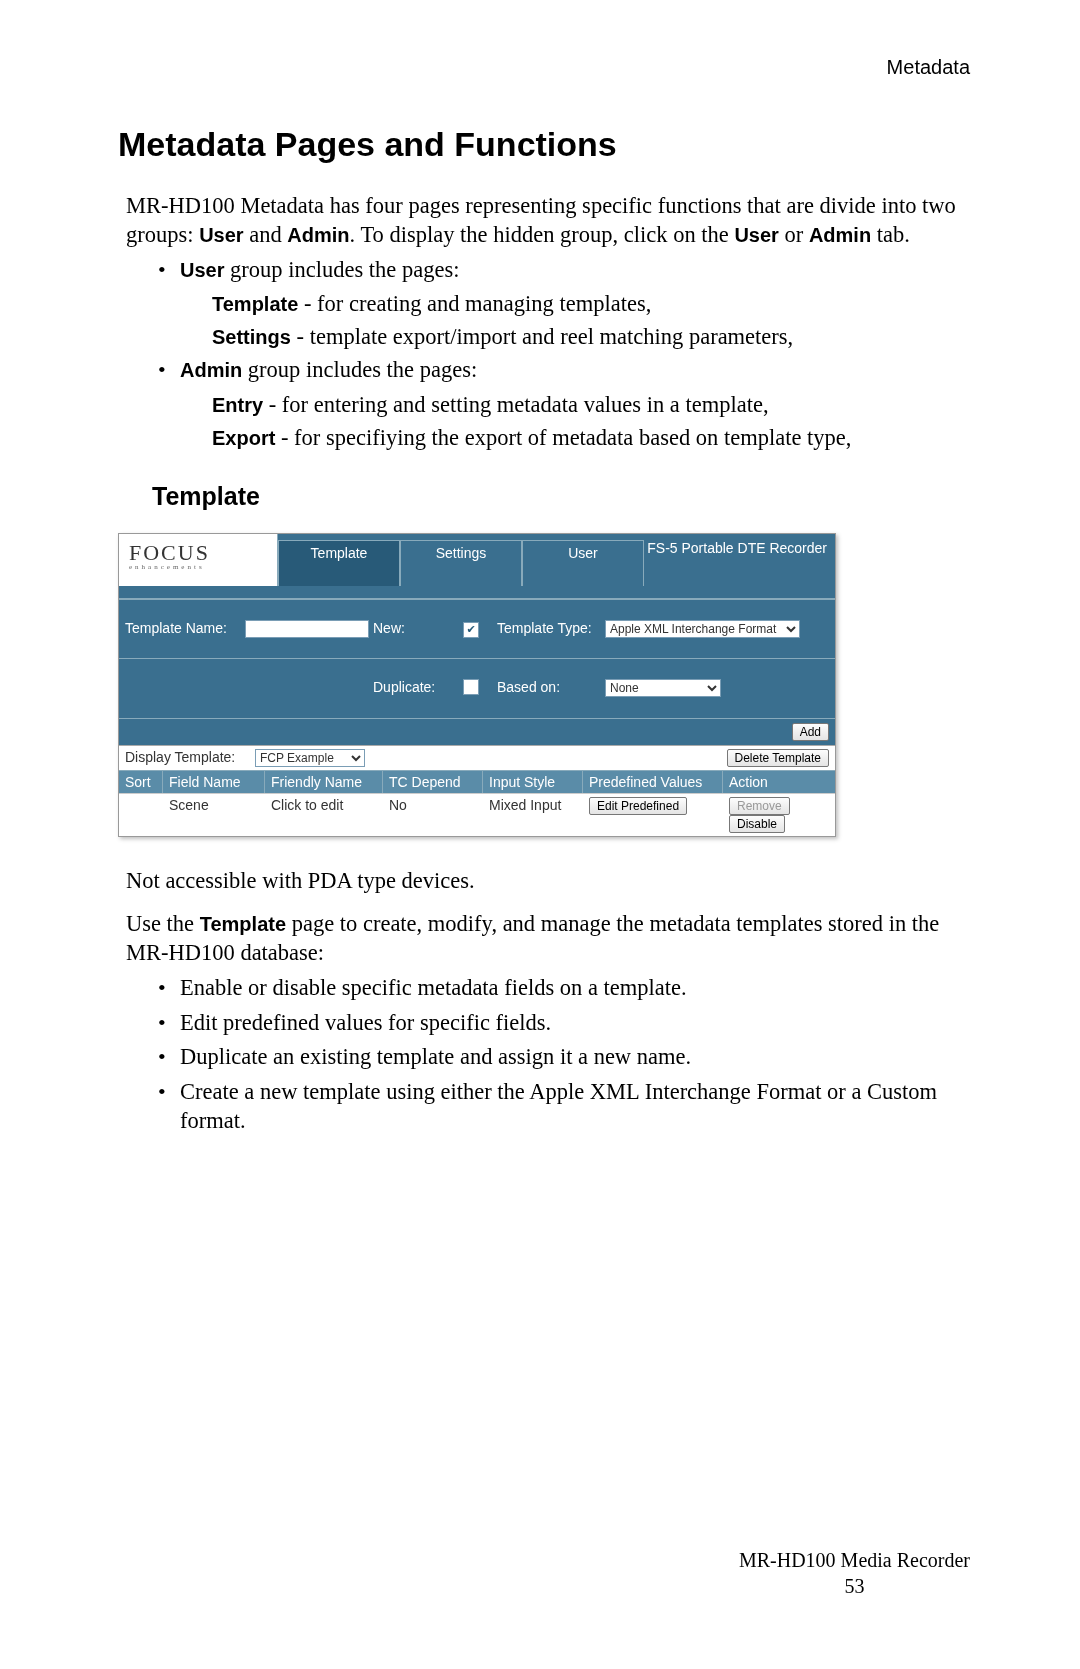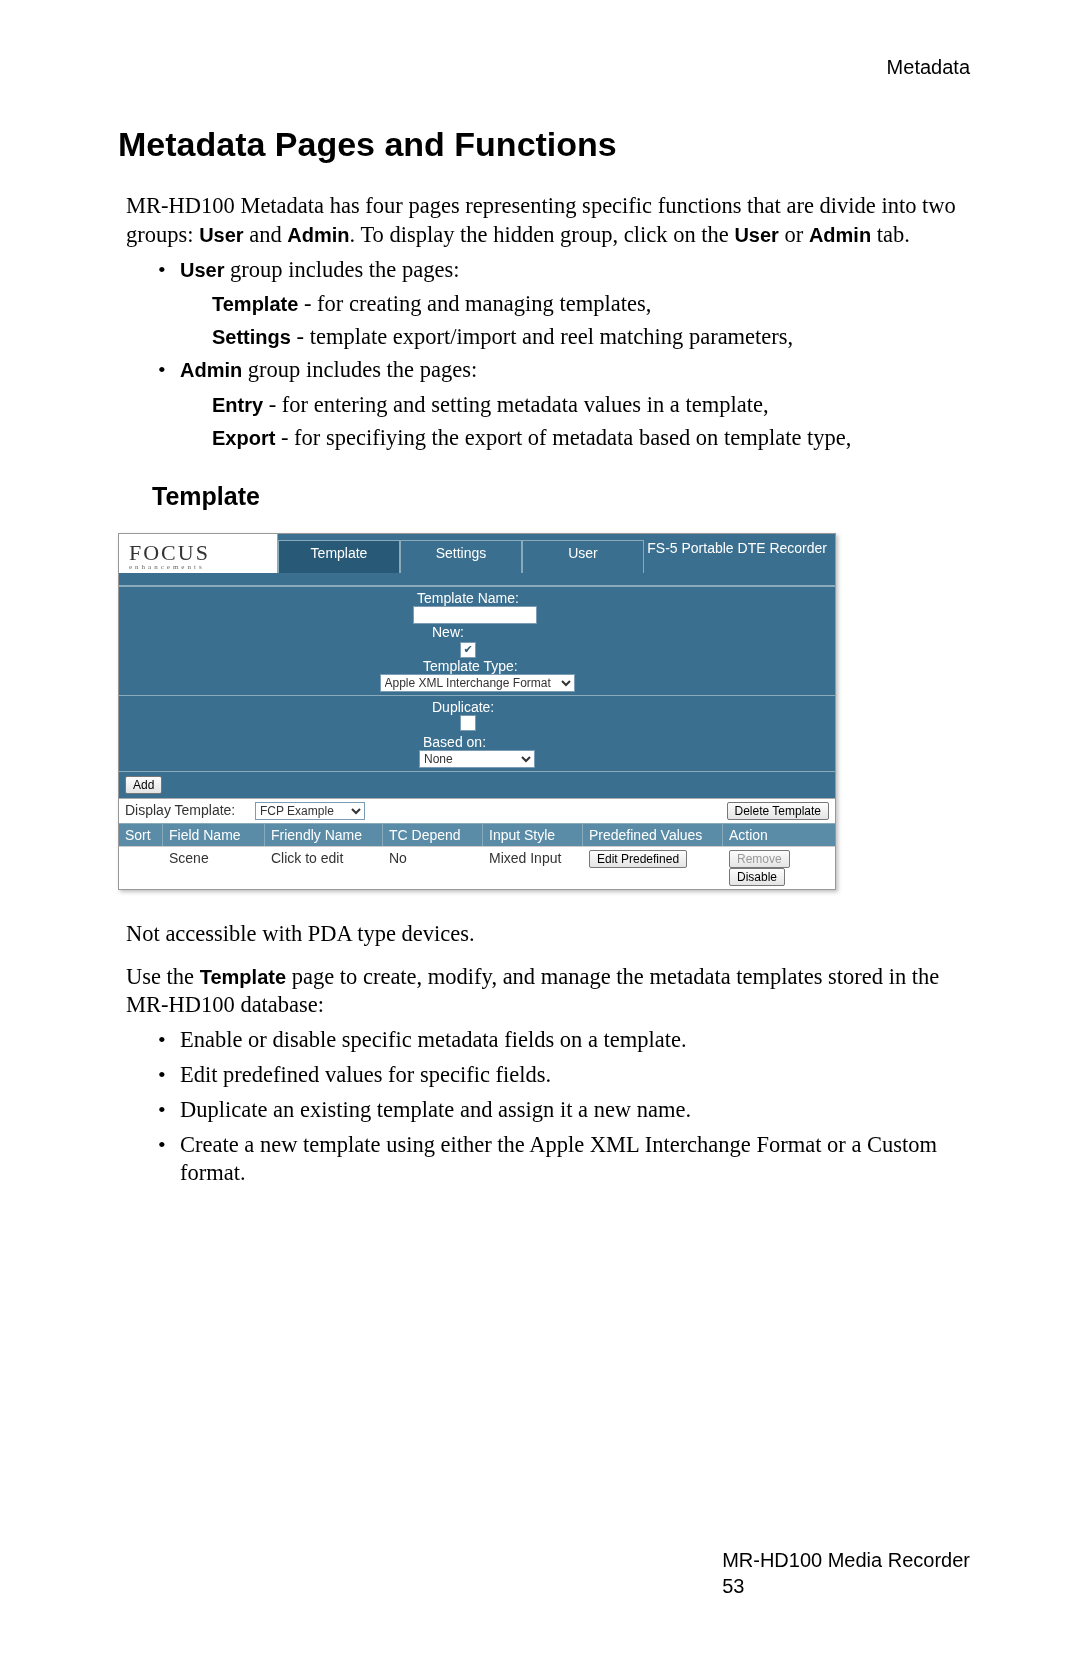--- a/index.html
+++ b/index.html
@@ -84,21 +84,21 @@
     align-items: stretch;
     background: #3a6f8f;
   }
   .shot .logo-cell {
     width: 148px;
     background: #fff;
     color: #333;
     font-family: "Times New Roman", serif;
     font-size: 22px;
     letter-spacing: 2px;
-    padding: 8px 0 2px 10px;
+    padding: 8px 0 15px 10px;
     line-height: 1;
     border-right: 1px solid #88aabb;
   }
   .shot .logo-cell .tag {
     display: block;
     font-size: 7px;
     letter-spacing: 3px;
     color: #666;
   }
   .shot .tab {
@@ -117,24 +117,22 @@
     text-align: right;
     padding: 6px 8px 0 0;
     color: #fff;
   }
   .shot .logo-strip {
     height: 12px;
     border-bottom: 1px solid #88aabb;
   }
   .shot .form-row {
     display: flex;
-    align-items: center;
-    padding: 3px 6px;
+    padding: 20px 6px;
     border-top: 1px solid #88aabb;
-    flex-direction: column;
   }
   .shot .form-row > div { box-sizing: border-box; }
   .shot .lbl { white-space: nowrap; }
   .shot input.txt {
     background: #fff;
     border: 1px solid #7a9db5;
     height: 16px;
     font-size: 12px;
     padding: 0 2px;
   }
@@ -160,21 +158,21 @@
     background: linear-gradient(#fdfdfd,#e4e4e4);
     border: 1px solid #777;
     color: #000;
     font-size: 12px;
     padding: 1px 7px;
     border-radius: 2px;
   }
   .shot .btn.disabled { color: #999; }
   .shot .add-row {
     display: flex;
-    justify-content: flex-start;
+    justify-content: flex-end;
     padding: 4px 6px;
     border-top: 1px solid #88aabb;
   }
   .shot .disp-row {
     display: flex;
     background: #fff;
     color: #333;
     border-top: 1px solid #aaa;
     padding: 3px 6px;
   }
@@ -204,22 +202,22 @@
   .c-friend{width:118px}
   .c-tc{width:100px}
   .c-input{width:100px}
   .c-pred{width:140px}
   .c-act{flex:1}
 
   .footer {
     position: absolute;
     bottom: 70px;
     right: 110px;
-    text-align: left;
-    font-family: Liberation Sans, sans-serif;
+    text-align: center;
+    font-family: Liberation Serif, serif;
     font-size: 20px;
     line-height: 1.3;
   }
 </style>
 </head>
 <body>
 
 <div class="page">
   <div class="header-right">Metadata</div>
 

